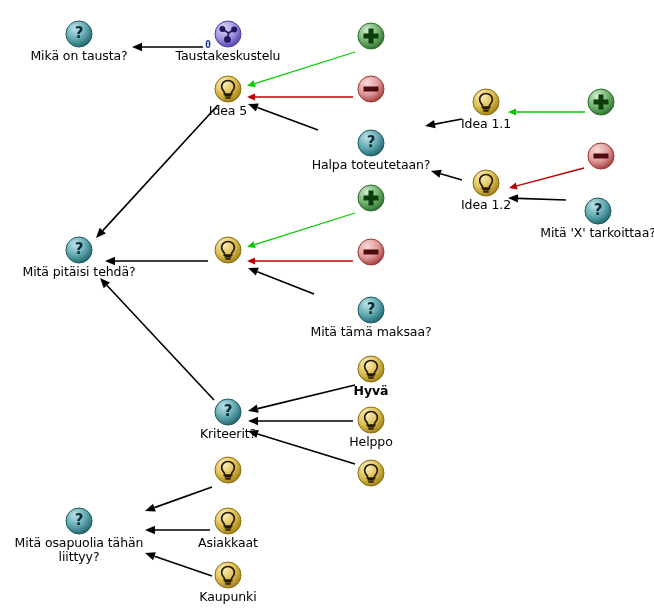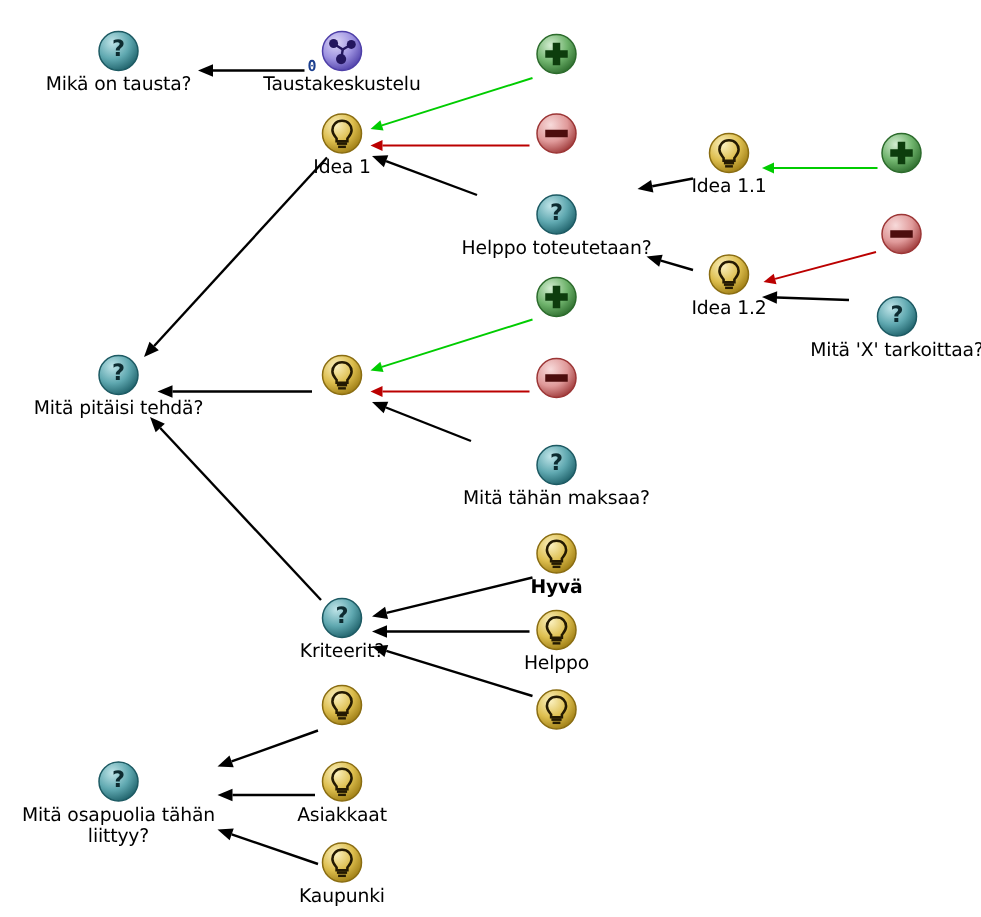--- a/index.html
+++ b/index.html
@@ -204,21 +204,21 @@
                 <stop offset="0%" stop-color="#fbf1c0"></stop>
                 <stop offset="55%" stop-color="#ddbe4e"></stop>
                 <stop offset="100%" stop-color="#9c7b12"></stop>
               </radialGradient>
             </defs>
             <circle cx="14" cy="14" r="13" fill="url(#g4)" stroke="#8a6d12" stroke-width="1"></circle>
             <path d="M14 5.5 C10 5.5 7.6 8.4 7.6 11.6 C7.6 14.2 9.4 15.8 10.4 17.3 L10.4 19.2 L17.6 19.2 L17.6 17.3 C18.6 15.8 20.4 14.2 20.4 11.6 C20.4 8.4 18 5.5 14 5.5 Z" fill="none" stroke="#241a02" stroke-width="1.7"></path>
             <rect x="10.6" y="19.8" width="6.8" height="1.8" fill="#241a02"></rect>
             <rect x="11.4" y="22.1" width="5.2" height="1.6" fill="#241a02"></rect>
           </svg></span>
-        <span class="label">Idea 1</span>
+        <span class="label">Idea 5</span>
       </div>
       <div class="node" style="left: 371px; top: 75px;">
         <span class="icon-wrap"><svg width="28" height="28" viewBox="0 0 28 28" xmlns="http://www.w3.org/2000/svg">
             <defs>
               <radialGradient id="g5" cx="35%" cy="28%" r="78%">
                 <stop offset="0%" stop-color="#f7dada"></stop>
                 <stop offset="55%" stop-color="#e09a9a"></stop>
                 <stop offset="100%" stop-color="#9c3636"></stop>
               </radialGradient>
             </defs>
@@ -262,21 +262,21 @@
             <defs>
               <radialGradient id="g8" cx="35%" cy="28%" r="78%">
                 <stop offset="0%" stop-color="#bfe4e8"></stop>
                 <stop offset="55%" stop-color="#5fa8b0"></stop>
                 <stop offset="100%" stop-color="#1d5f68"></stop>
               </radialGradient>
             </defs>
             <circle cx="14" cy="14" r="13" fill="url(#g8)" stroke="#1d5a63" stroke-width="1"></circle>
             <text x="14" y="17.5" text-anchor="middle" font-family="DejaVu Sans, sans-serif" font-size="15" font-weight="bold" fill="#0d2b30">?</text>
           </svg></span>
-        <span class="label">Helppo toteutetaan?</span>
+        <span class="label">Halpa toteutetaan?</span>
       </div>
       <div class="node" style="left: 601px; top: 142px;">
         <span class="icon-wrap"><svg width="28" height="28" viewBox="0 0 28 28" xmlns="http://www.w3.org/2000/svg">
             <defs>
               <radialGradient id="g9" cx="35%" cy="28%" r="78%">
                 <stop offset="0%" stop-color="#f7dada"></stop>
                 <stop offset="55%" stop-color="#e09a9a"></stop>
                 <stop offset="100%" stop-color="#9c3636"></stop>
               </radialGradient>
             </defs>
@@ -377,21 +377,21 @@
             <defs>
               <radialGradient id="g16" cx="35%" cy="28%" r="78%">
                 <stop offset="0%" stop-color="#bfe4e8"></stop>
                 <stop offset="55%" stop-color="#5fa8b0"></stop>
                 <stop offset="100%" stop-color="#1d5f68"></stop>
               </radialGradient>
             </defs>
             <circle cx="14" cy="14" r="13" fill="url(#g16)" stroke="#1d5a63" stroke-width="1"></circle>
             <text x="14" y="17.5" text-anchor="middle" font-family="DejaVu Sans, sans-serif" font-size="15" font-weight="bold" fill="#0d2b30">?</text>
           </svg></span>
-        <span class="label">Mitä tähän maksaa?</span>
+        <span class="label">Mitä tämä maksaa?</span>
       </div>
       <div class="node" style="left: 371px; top: 355px; font-weight: bold;">
         <span class="icon-wrap"><svg width="28" height="28" viewBox="0 0 28 28" xmlns="http://www.w3.org/2000/svg">
             <defs>
               <radialGradient id="g17" cx="35%" cy="28%" r="78%">
                 <stop offset="0%" stop-color="#fbf1c0"></stop>
                 <stop offset="55%" stop-color="#ddbe4e"></stop>
                 <stop offset="100%" stop-color="#9c7b12"></stop>
               </radialGradient>
             </defs>

